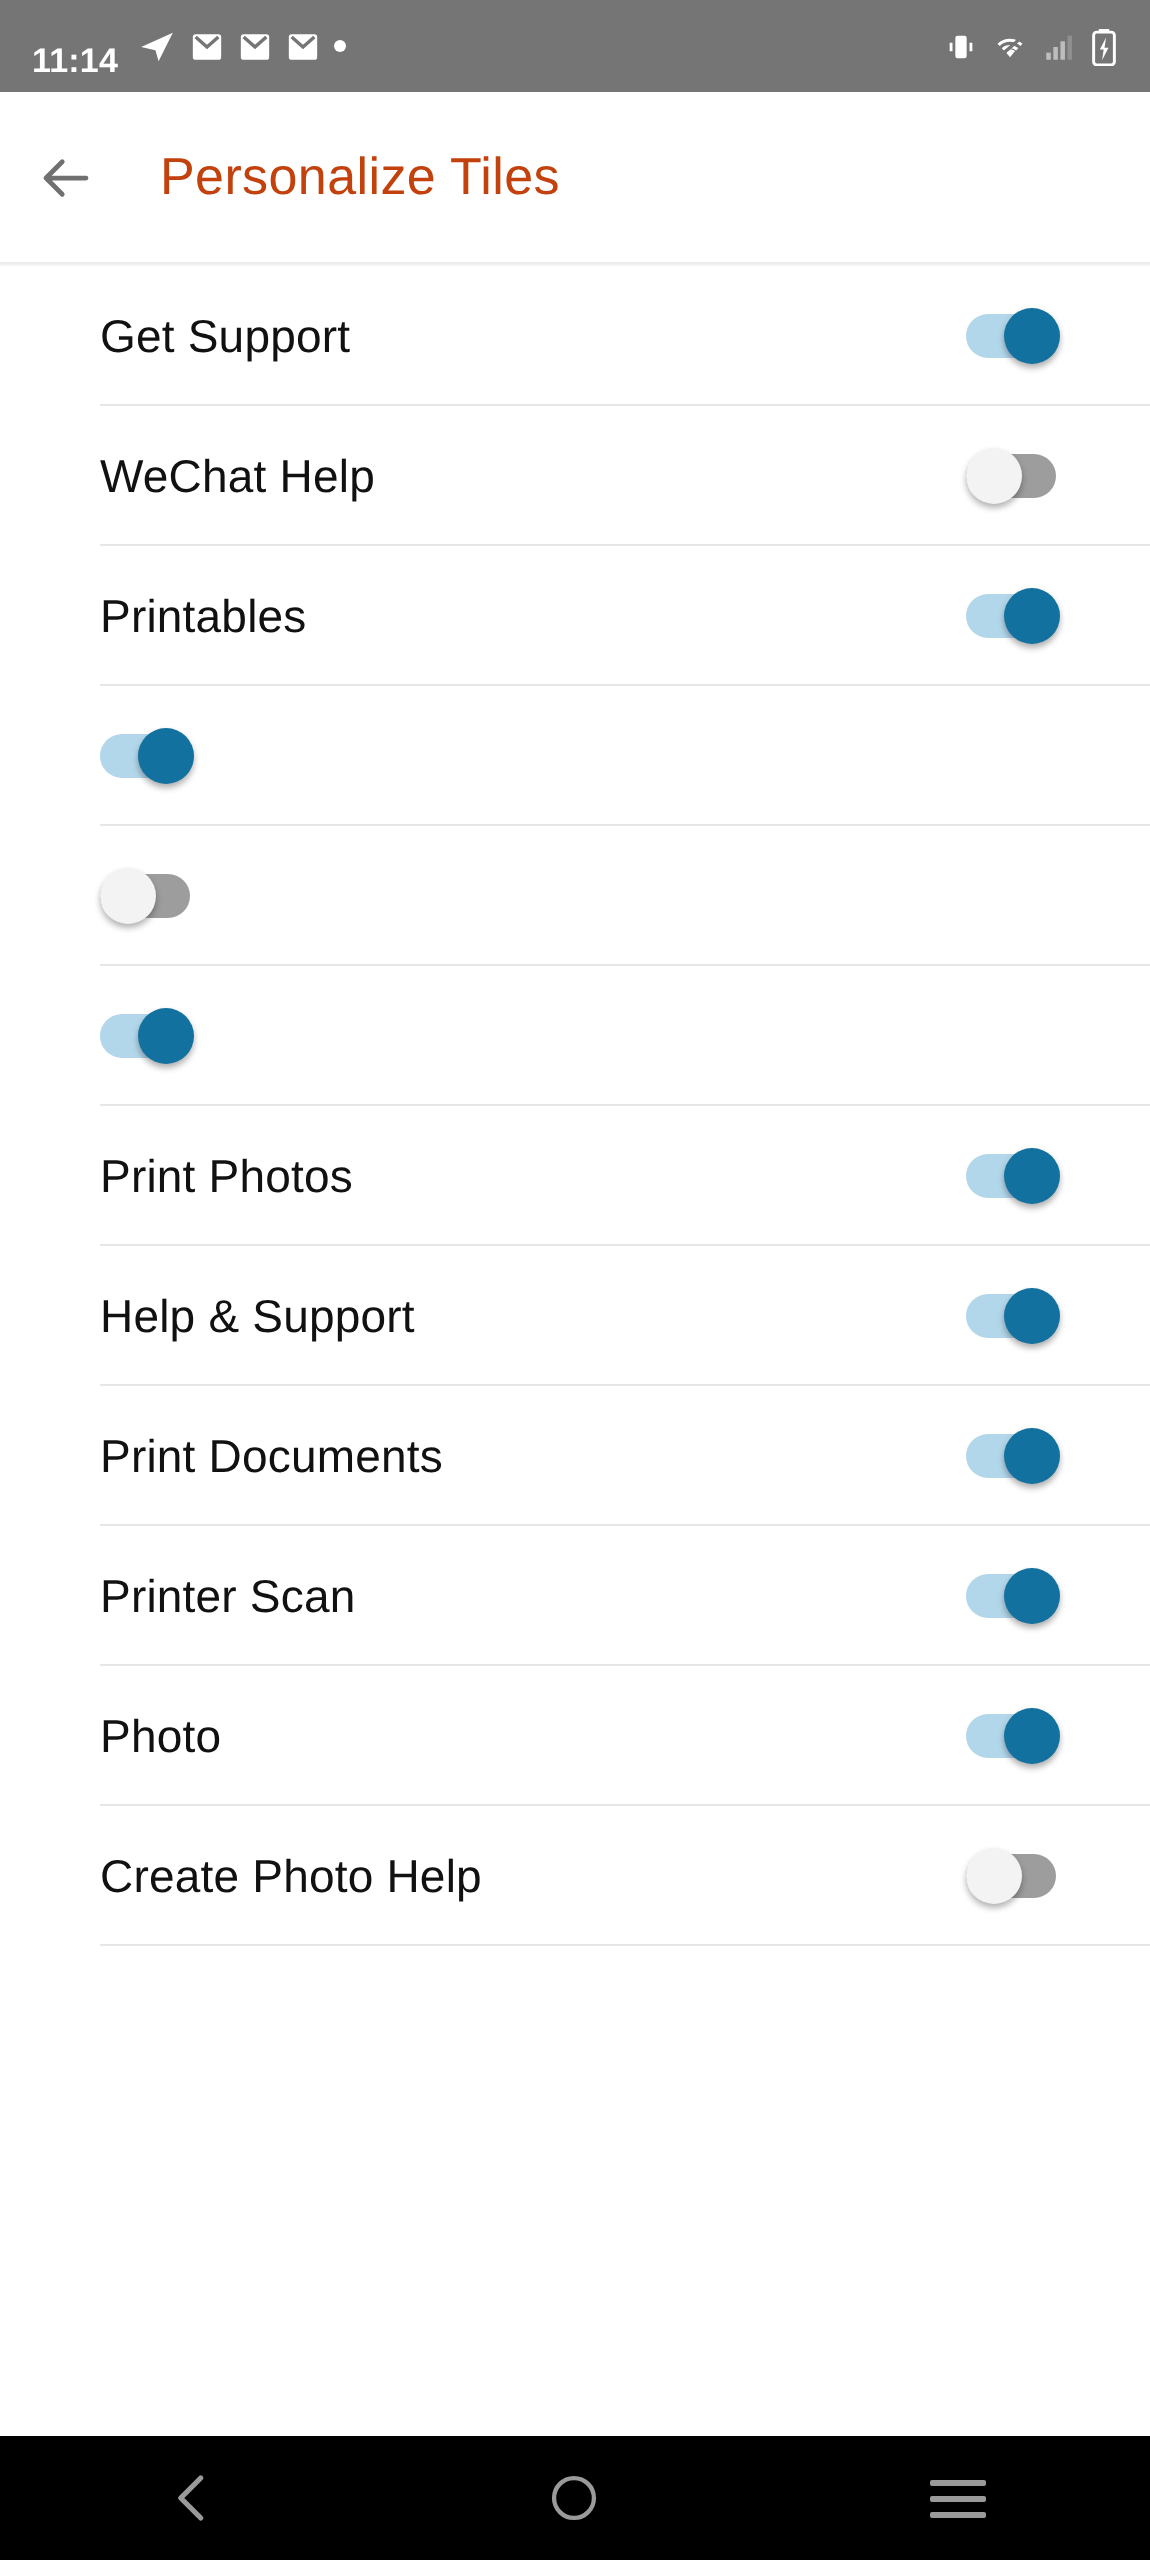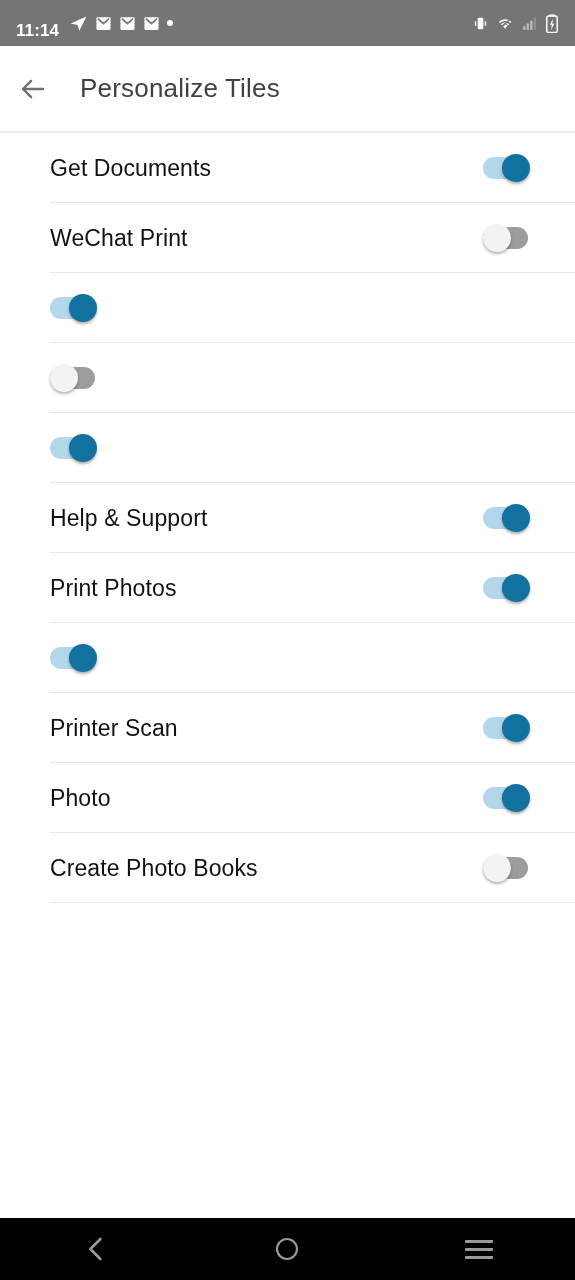--- a/index.html
+++ b/index.html
@@ -32,21 +32,21 @@
     position:absolute; top:46px; left:0; width:575px; height:85px;
     background:#ffffff;
     display:flex; align-items:center;
   }
   .back-btn {
     width:62px; height:62px; margin-left:2px;
     display:flex; align-items:center; justify-content:center;
     cursor:pointer;
   }
   .appbar-title {
-    font-size:26px; color:#404040; font-weight:400;
+    font-size:26px; color:#c2410c; font-weight:400;
     margin-left:16px; letter-spacing:.2px; white-space:nowrap;
   }
   .appbar-shadow {
     position:absolute; top:131px; left:0; width:575px; height:2px;
     background:linear-gradient(to bottom,#e9e9e9,#f7f7f7);
   }
 
   
   .list {
     position:absolute; top:133px; left:0; width:575px;
@@ -163,36 +163,44 @@
       <svg width="30" height="30" viewBox="0 0 24 24">
         <path d="M20 12 H4 M10.5 5.5 L4 12 L10.5 18.5" stroke="#707070" stroke-width="1.9" fill="none" stroke-linecap="round" stroke-linejoin="round"></path>
       </svg>
     </div>
     <div class="appbar-title">Personalize Tiles</div>
   </div>
   <div class="appbar-shadow"></div>
 
   <div class="list" id="tile-list">
       <div class="row">
-        <div class="row-label">Get Documents</div>
-        <div class="switch on" role="switch" aria-checked="true">
-          <span class="sw-track"></span>
-          <span class="sw-thumb"></span>
-        </div>
-        <div class="row-divider"></div>
-      </div>
-      <div class="row">
-        <div class="row-label">WeChat Print</div>
+        <div class="row-label">Get Support</div>
+        <div class="switch on" role="switch" aria-checked="true">
+          <span class="sw-track"></span>
+          <span class="sw-thumb"></span>
+        </div>
+        <div class="row-divider"></div>
+      </div>
+      <div class="row">
+        <div class="row-label">WeChat Help</div>
         <div class="switch off" role="switch" aria-checked="false">
           <span class="sw-track"></span>
           <span class="sw-thumb"></span>
         </div>
         <div class="row-divider"></div>
       </div>
       <div class="row">
+        <div class="row-label">Printables</div>
+        <div class="switch on" role="switch" aria-checked="true">
+          <span class="sw-track"></span>
+          <span class="sw-thumb"></span>
+        </div>
+        <div class="row-divider"></div>
+      </div>
+      <div class="row">
         <div class="switch on" role="switch" aria-checked="true">
           <span class="sw-track"></span>
           <span class="sw-thumb"></span>
         </div>
         <div class="row-divider"></div>
       </div>
       <div class="row">
         <div class="switch off" role="switch" aria-checked="false">
           <span class="sw-track"></span>
           <span class="sw-thumb"></span>
@@ -200,36 +208,37 @@
         <div class="row-divider"></div>
       </div>
       <div class="row">
         <div class="switch on" role="switch" aria-checked="true">
           <span class="sw-track"></span>
           <span class="sw-thumb"></span>
         </div>
         <div class="row-divider"></div>
       </div>
       <div class="row">
+        <div class="row-label">Print Photos</div>
+        <div class="switch on" role="switch" aria-checked="true">
+          <span class="sw-track"></span>
+          <span class="sw-thumb"></span>
+        </div>
+        <div class="row-divider"></div>
+      </div>
+      <div class="row">
         <div class="row-label">Help &amp; Support</div>
         <div class="switch on" role="switch" aria-checked="true">
           <span class="sw-track"></span>
           <span class="sw-thumb"></span>
         </div>
         <div class="row-divider"></div>
       </div>
       <div class="row">
-        <div class="row-label">Print Photos</div>
-        <div class="switch on" role="switch" aria-checked="true">
-          <span class="sw-track"></span>
-          <span class="sw-thumb"></span>
-        </div>
-        <div class="row-divider"></div>
-      </div>
-      <div class="row">
+        <div class="row-label">Print Documents</div>
         <div class="switch on" role="switch" aria-checked="true">
           <span class="sw-track"></span>
           <span class="sw-thumb"></span>
         </div>
         <div class="row-divider"></div>
       </div>
       <div class="row">
         <div class="row-label">Printer Scan</div>
         <div class="switch on" role="switch" aria-checked="true">
           <span class="sw-track"></span>
@@ -239,21 +248,21 @@
       </div>
       <div class="row">
         <div class="row-label">Photo</div>
         <div class="switch on" role="switch" aria-checked="true">
           <span class="sw-track"></span>
           <span class="sw-thumb"></span>
         </div>
         <div class="row-divider"></div>
       </div>
       <div class="row">
-        <div class="row-label">Create Photo Books</div>
+        <div class="row-label">Create Photo Help</div>
         <div class="switch off" role="switch" aria-checked="false">
           <span class="sw-track"></span>
           <span class="sw-thumb"></span>
         </div>
         <div class="row-divider"></div>
       </div>
     </div>
 
   <div class="navbar">
     <div class="nav-btn">

